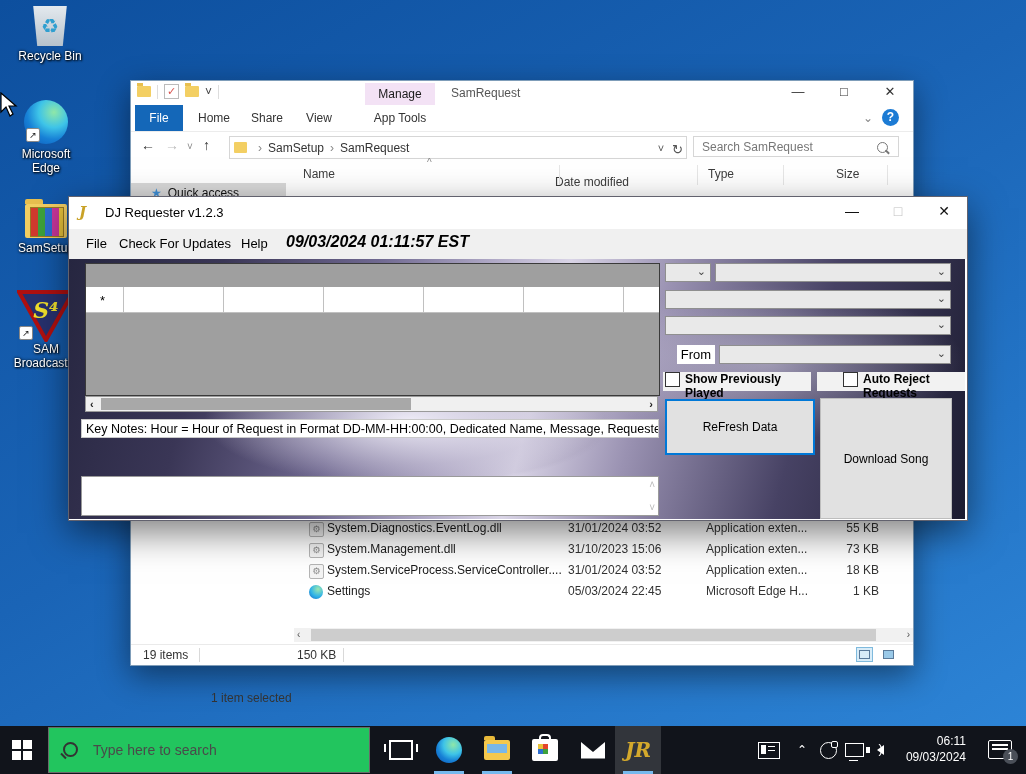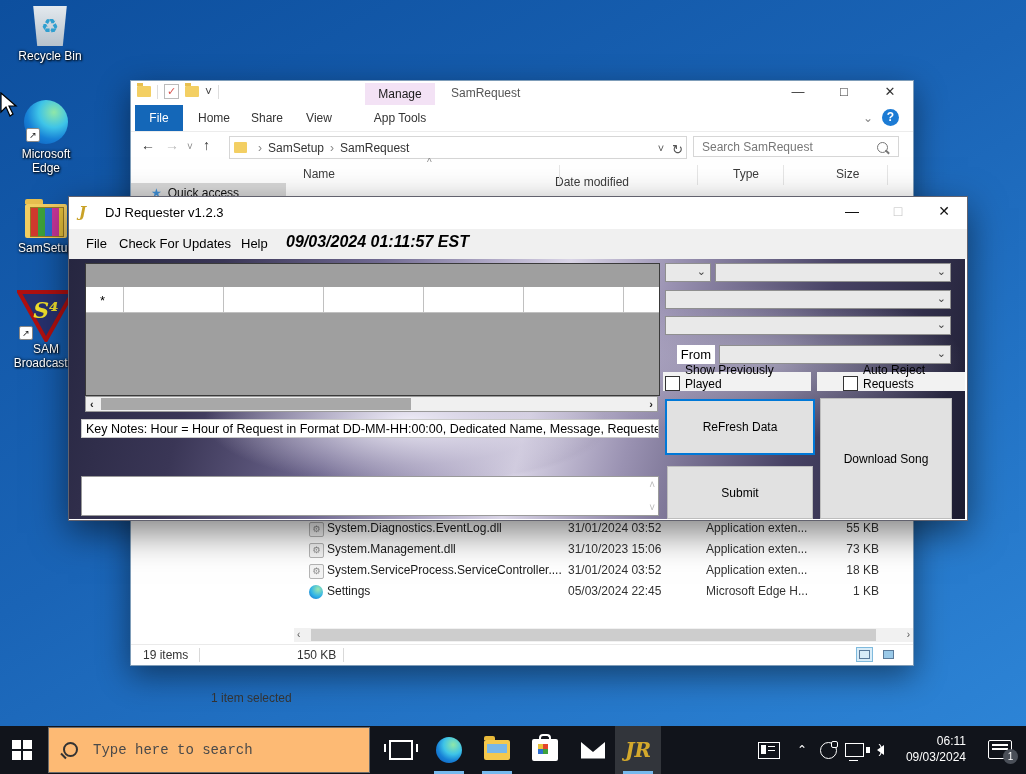--- a/index.html
+++ b/index.html
@@ -109,38 +109,38 @@
   .gc100{width:100px;}
   .gclast{width:37px;border-right:none;}
   .newrow-mark{font-size:13px;padding-top:6px;padding-left:14px;}
   .grid-hscroll{position:absolute;left:16px;top:137px;width:573px;height:16px;background:#f0f0f0;border:1px solid #9a9a9a;box-sizing:border-box;}
   .grid-hscroll .thumb{position:absolute;left:15px;top:1px;width:310px;height:12px;background:#a8a8a8;}
   .gsar{position:absolute;top:1px;font-size:11px;font-weight:bold;color:#222;line-height:13px;}
   .combo{position:absolute;height:19px;background:#e9e9e9;border:1px solid #8f8f8f;box-sizing:border-box;}
   .combo .chev{position:absolute;right:4px;top:1px;font-size:11px;color:#444;}
   .fromlbl{position:absolute;left:608px;top:86px;width:38px;height:19px;background:#fff;font-size:13px;color:#000;
     text-align:center;line-height:19px;}
-  .chkstrip{position:absolute;top:113px;height:19px;background:#f2f2f2;display:flex;align-items:flex-end;font-size:12px;color:#000;}
+  .chkstrip{position:absolute;top:113px;height:19px;background:#f2f2f2;display:flex;align-items:flex-start;font-size:12px;color:#000;font-weight:bold;}
   .chkbox{width:13px;height:13px;background:#fff;border:1px solid #333;margin:0 5px 0 2px;flex:0 0 auto;}
   .djbtn{position:absolute;background:#e1e1e1;border:1px solid #bdbdbd;font-size:12px;color:#000;
     display:flex;align-items:center;justify-content:center;box-sizing:border-box;}
   .djbtn.focus{border:2px solid #0078d7;}
   .keynotes{position:absolute;left:12px;top:160px;width:578px;height:19px;background:#fff;border:1px solid #c9c9c9;
     font-size:12.5px;color:#000;line-height:18px;padding-left:4px;box-sizing:border-box;white-space:nowrap;overflow:hidden;}
   .statlog{position:absolute;left:12px;top:189px;width:578px;height:20px;background:#f0f0f0;border:1px solid #9a9a9a;
     font-size:12.5px;color:#000;line-height:19px;padding-left:4px;box-sizing:border-box;white-space:nowrap;overflow:hidden;}
   .msgbox{position:absolute;left:12px;top:217px;width:578px;height:40px;background:#fff;border:1px solid #9a9a9a;box-sizing:border-box;}
   .msgbox .va{position:absolute;right:3px;font-size:10px;color:#b9b9b9;}
 
   
   #taskbar{left:0;top:726px;width:1026px;height:48px;background:#11141b;}
   .start{position:absolute;left:12px;top:14px;width:20px;height:20px;}
   .start div{position:absolute;width:9px;height:9px;background:#fff;}
-  .tb-search{position:absolute;left:48px;top:1px;width:322px;height:46px;background:#fdba74;border:1px solid #6a6a6a;
-    box-sizing:border-box;font-size:14px;color:#4a4a4a;line-height:44px;padding-left:44px;font-family:Liberation Mono, monospace;}
+  .tb-search{position:absolute;left:48px;top:1px;width:322px;height:46px;background:#22c55e;border:1px solid #6a6a6a;
+    box-sizing:border-box;font-size:14px;color:#4a4a4a;line-height:44px;padding-left:44px;}
   .tb-mag{position:absolute;left:63px;top:16px;width:11px;height:11px;border:2px solid #333;border-radius:50%;}
   .tb-mag::after{content:"";position:absolute;left:-5px;top:11px;width:7px;height:2px;background:#333;transform:rotate(45deg);}
   .tbi{position:absolute;top:0;width:46px;height:48px;display:flex;align-items:center;justify-content:center;}
   .tbi.running::after{content:"";position:absolute;left:8px;bottom:0;right:8px;height:3px;background:#76b9ed;}
   .tbi.active{background:rgba(255,255,255,.14);}
   .tv-ic{width:20px;height:16px;border:2px solid #fff;position:relative;}
   .tv-ic::before,.tv-ic::after{content:"";position:absolute;top:2px;width:2px;height:8px;background:#fff;}
   .tv-ic::before{left:-7px;} .tv-ic::after{right:-7px;}
   .edge-tb{width:26px;height:26px;border-radius:50%;background:radial-gradient(circle at 66% 30%,#8fe7a8,#3ec4e8 38%,#1781d6 64%,#0c53b6);}
   .folder-tb{width:26px;height:20px;background:#f5c84c;border-radius:2px;position:relative;}
@@ -255,21 +255,21 @@
         </div>
       </div>
       <div class="searchbox">Search SamRequest</div>
 
       <span class="mag" style="left:746px;top:9px;"></span>
     </div>
 
     <span class="sortup">^</span>
     <div class="colhdr" style="left:172px;">Name</div>
     <div class="colhdr" style="left:424px;margin-top:8px;">Date modified</div>
-    <div class="colhdr" style="left:602px;">Type</div>
+    <div class="colhdr" style="left:577px;">Type</div>
     <div class="colhdr" style="left:705px;">Size</div>
     <div class="colline" style="left:428px;"></div>
     <div class="colline" style="left:566px;"></div>
     <div class="colline" style="left:652px;"></div>
     <div class="colline" style="left:756px;"></div>
 
     <div class="qa-item">
       <span class="star">★</span><span>Quick access</span>
     </div>
 
@@ -380,23 +380,20 @@
         <span>Show Previously Played</span>
       </div>
       <div class="chkstrip" style="left:748px;width:136px;padding-left:24px;">
         <span class="chkbox"></span>
         <span>Auto Reject Requests</span>
       </div>
 
       <div class="djbtn focus" style="left:596px;top:140px;width:150px;height:56px;">
         <span>ReFresh Data</span>
       </div>
-      <div class="djbtn" style="left:598px;top:207px;width:146px;height:53px;">
-        <span>Submit</span>
-      </div>
       <div class="djbtn" style="left:751px;top:139px;width:132px;height:121px;">
         <span>Download Song</span>
       </div>
 
       <div class="keynotes">Key Notes: Hour = Hour of Request in Format DD-MM-HH:00:00, Dedicated Name, Message, Requester.</div>
       <div class="msgbox">
         <span class="va" style="top:2px;">˄</span>
         <span class="va" style="bottom:2px;">˅</span>
       </div>
     </div>

